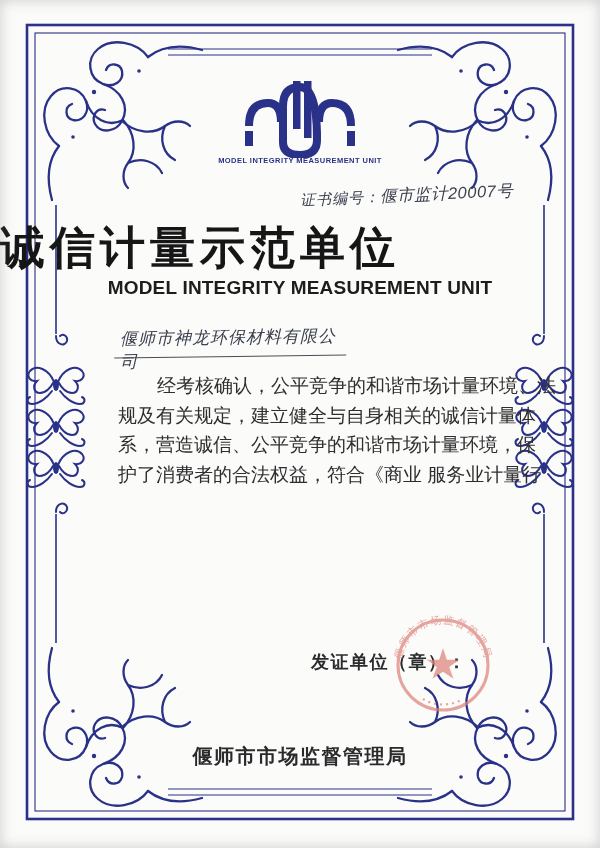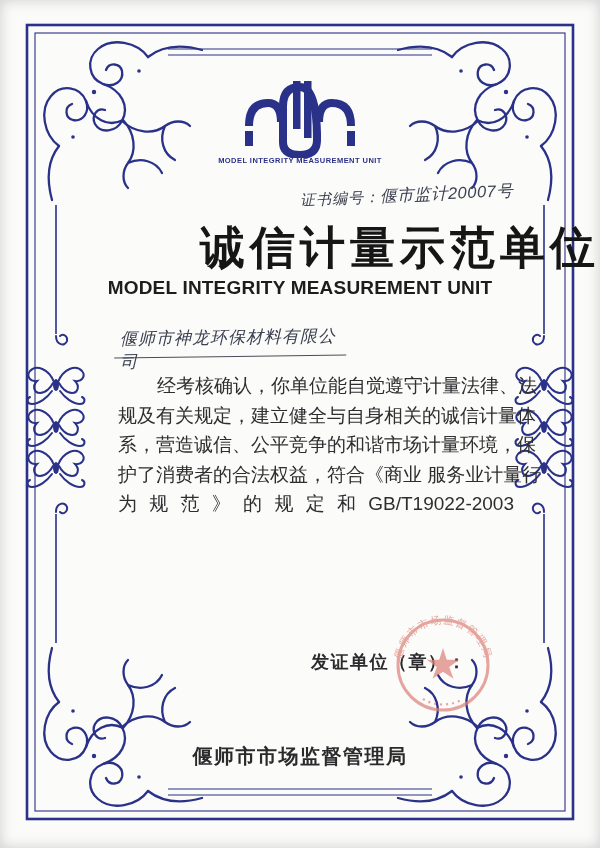--- a/index.html
+++ b/index.html
@@ -28,21 +28,21 @@
   }
   .cert-label{font-size:15px;letter-spacing:1px;}
   .hand{
     font-style:italic;
     color:#3c4050;
   }
   .cert-value{font-size:16.5px;letter-spacing:.5px;}
 
   
   .title-zh{
-    left:0;top:218px;width:600px;text-align:right;
+    left:0;top:218px;width:544px;text-align:left;
     font-family:"Liberation Serif",serif;font-weight:900;
     font-size:45px;letter-spacing:5px;color:#161616;white-space:nowrap;
   }
   .title-en{
     left:0;top:277px;width:600px;text-align:center;
     font-weight:800;font-size:19px;letter-spacing:.2px;color:#1d1d1d;white-space:nowrap;
   }
 
   
   .company{
@@ -172,25 +172,24 @@
 <div class="abs cert-line">
   <span class="hand cert-label">证书编号：</span><span class="hand cert-value">偃市监计20007号</span>
 </div>
 
 <div class="abs title-zh">诚信计量示范单位</div>
 <div class="abs title-en">MODEL INTEGRITY MEASUREMENT UNIT</div>
 
 <div class="abs company hand">偃师市神龙环保材料有限公司</div>
 
 <div class="abs para">
-  <div class="line indent">经考核确认，你单位能自觉遵守计量法律、法</div>
+  <div class="line indent">经考核确认，公平竞争的和谐市场计量环境、法</div>
   <div class="line">规及有关规定，建立健全与自身相关的诚信计量体</div>
   <div class="line">系，营造诚信、公平竞争的和谐市场计量环境，保</div>
   <div class="line">护了消费者的合法权益，符合《商业 服务业计量行</div>
-  <div class="line">为规范》的规定和GB/T19022-2003</div>
 </div>
 
 <div class="abs issuer-label">发证单位（章）：</div>
 
 <svg class="abs seal" width="110" height="110" viewBox="-55 -55 110 110" aria-hidden="true">
   <g opacity="0.72">
     <circle cx="0" cy="0" r="45" fill="none" stroke="currentColor" stroke-width="3"></circle>
     <path fill="currentColor" d="M0,-17 L3.8,-5.3 16.2,-5.3 6.2,2 10.5,13.8 0,6.8 -10.5,13.8 -6.2,2 -16.2,-5.3 -3.8,-5.3 Z"></path>
     <path id="seal-arc" d="M -36,22 A 42,42 0 1 1 36,22" fill="none"></path>
     <text font-size="10.5" fill="currentColor" letter-spacing="1.5">

